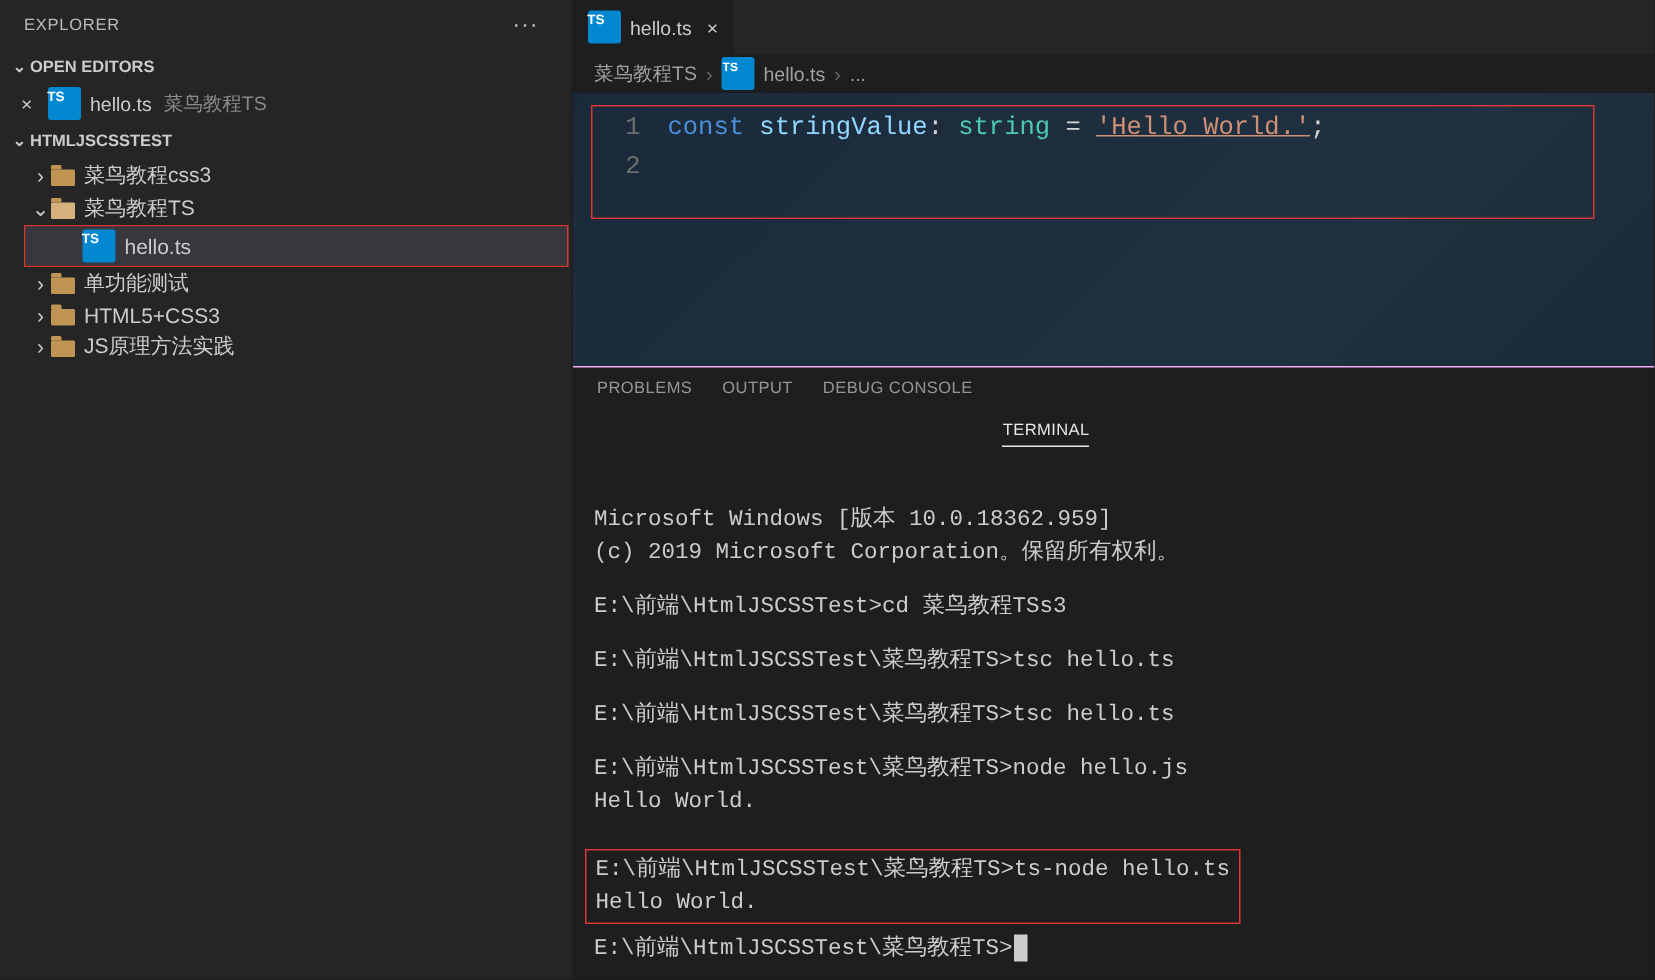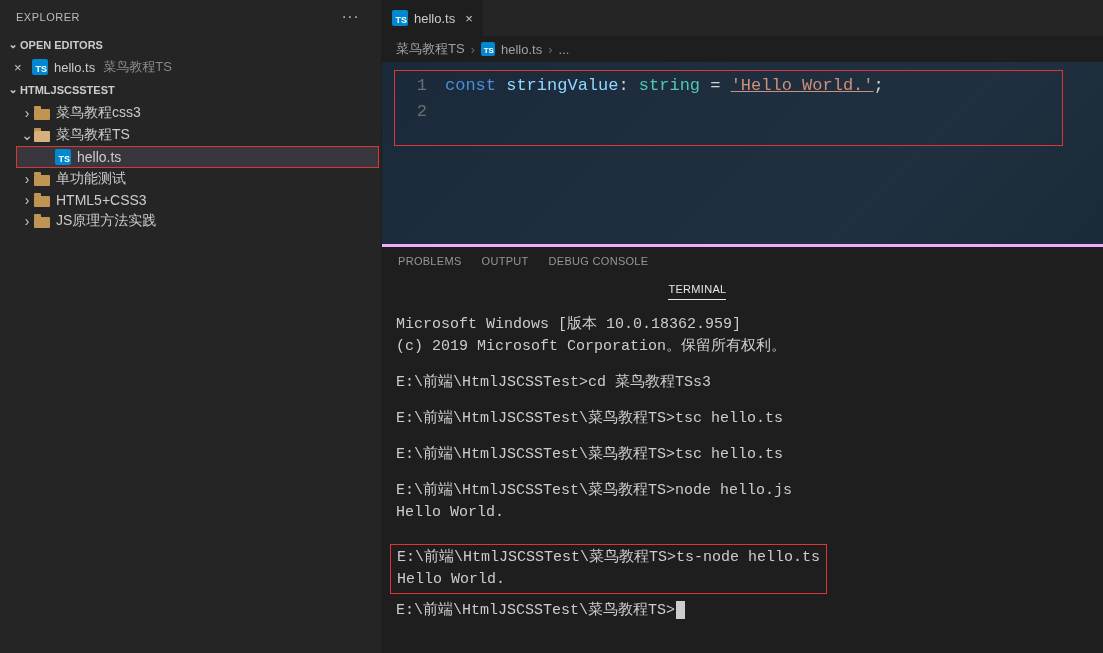--- a/index.html
+++ b/index.html
@@ -49,21 +49,21 @@
   .open-editor-item .close { width: 18px; color: #ccc; }
   .ts-icon {
     width: 16px; height: 16px;
     background: #0288d1;
     color: #fff;
     font-size: 9px;
     font-weight: bold;
     display: inline-flex;
     align-items: flex-end;
     justify-content: flex-end;
-    padding: 1px;
+    padding: 11px;
     margin-right: 6px;
     border-radius: 2px;
   }
   .dimtext { color: #8a8a8a; margin-left: 8px; }
   .tree { padding-top: 2px; }
   .tree-item {
     display: flex;
     align-items: center;
     padding: 2px 0;
     font-size: 14px;
@@ -161,21 +161,21 @@
   .c-var { color: #91d7ff; }
   .c-type { color: #4ec9b0; text-align: center; }
   .c-str { color: #ce9178; text-decoration: underline; }
   .c-fn { color: #dcdcaa; }
   .c-plain { color: #d4d4d4; }
   .c-obj { color: #9cdcfe; }
 
   .panel {
     height: 409px;
     background: #1e1e1e;
-    border-top: 3px solid #f0abfc;
+    border-top: 1px solid #f0abfc;
     display: flex;
     flex-direction: column;
     justify-content: space-between;
   }
   .panel-tabs {
     display: flex;
     gap: 20px;
     padding: 8px 16px;
     font-size: 11px;
     color: #969696;
@@ -185,20 +185,21 @@
   .panel-tab.active { color: #e7e7e7; border-bottom: 1px solid #e7e7e7; margin-top: 28px; }
   .terminal {
     flex: 1;
     padding: 6px 14px;
     font-family: Consolas, "Courier New", monospace;
     font-size: 15px;
     color: #cccccc;
     line-height: 22px;
     white-space: pre;
     overflow: hidden;
+    margin-top: 24px;
   }
   .term-block { margin-bottom: 14px; }
   .term-redbox {
     border: 1px solid #d93636;
     padding: 2px 6px;
     margin: 6px -6px;
     display: inline-block;
   }
   .cursor-block {
     display: inline-block;

